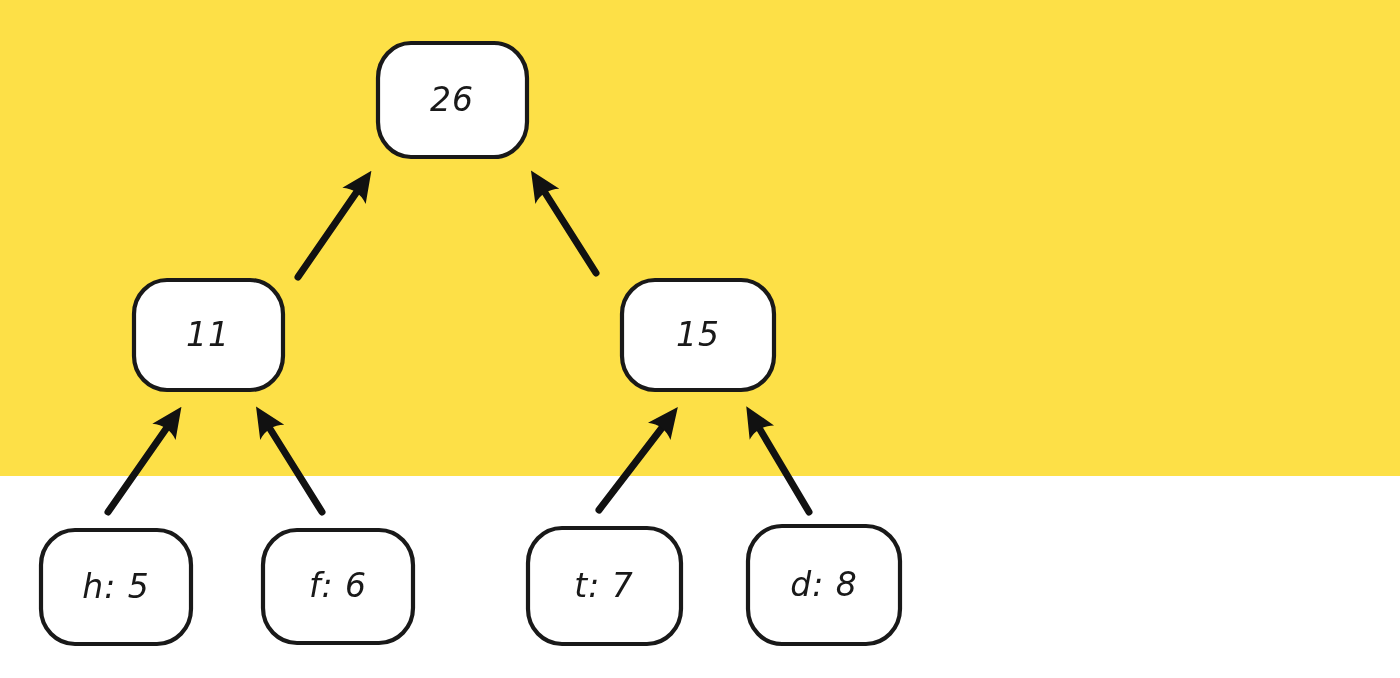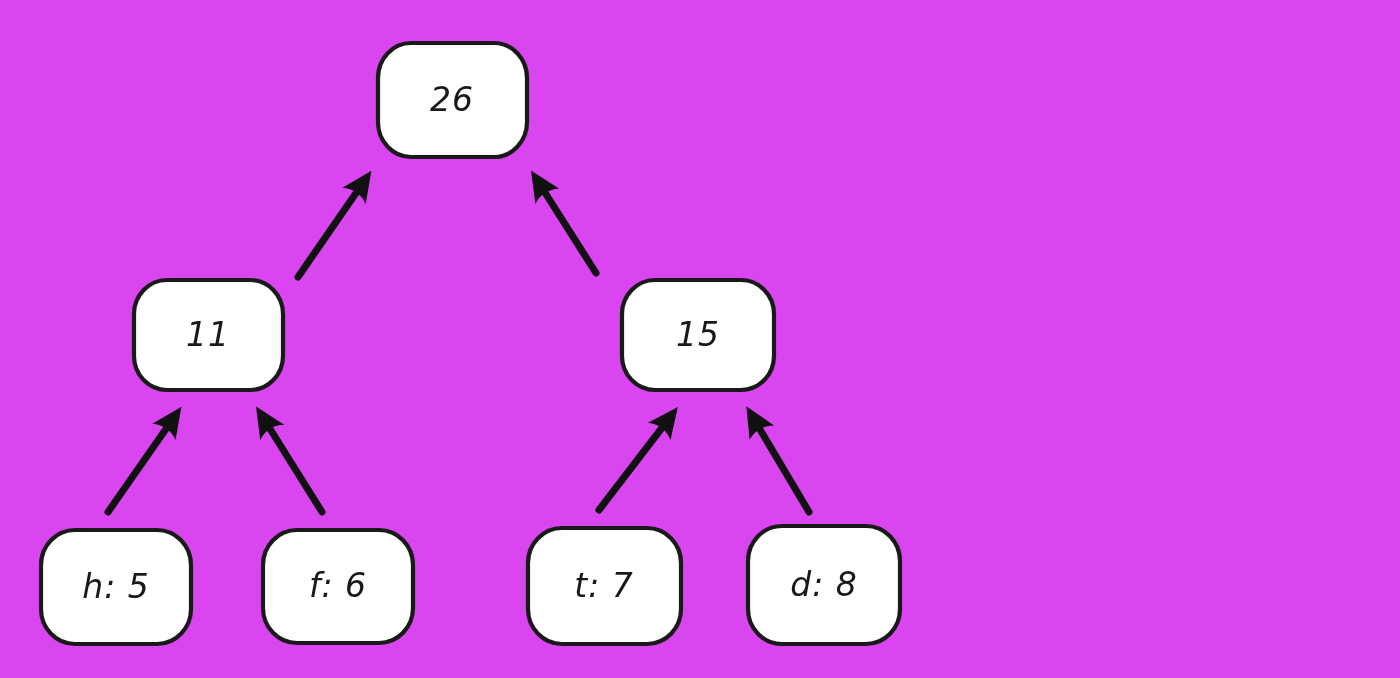--- a/index.html
+++ b/index.html
@@ -7,22 +7,22 @@
     padding: 0;
     width: 1400px;
     height: 678px;
     background: #ffffff;
     overflow: hidden;
     font-family: "DejaVu Sans", sans-serif;
   }
   .canvas {
     position: relative;
     width: 1400px;
-    height: 678px;
-    background: #d946ef;
+    height: 476px;
+    background: #fde047;
   }
   svg { display: block; }
   .node-box {
     fill: #ffffff;
     stroke: #191919;
     stroke-width: 4.2;
   }
   .node-label {
     fill: #191919;
     font-family: "DejaVu Sans", sans-serif;

